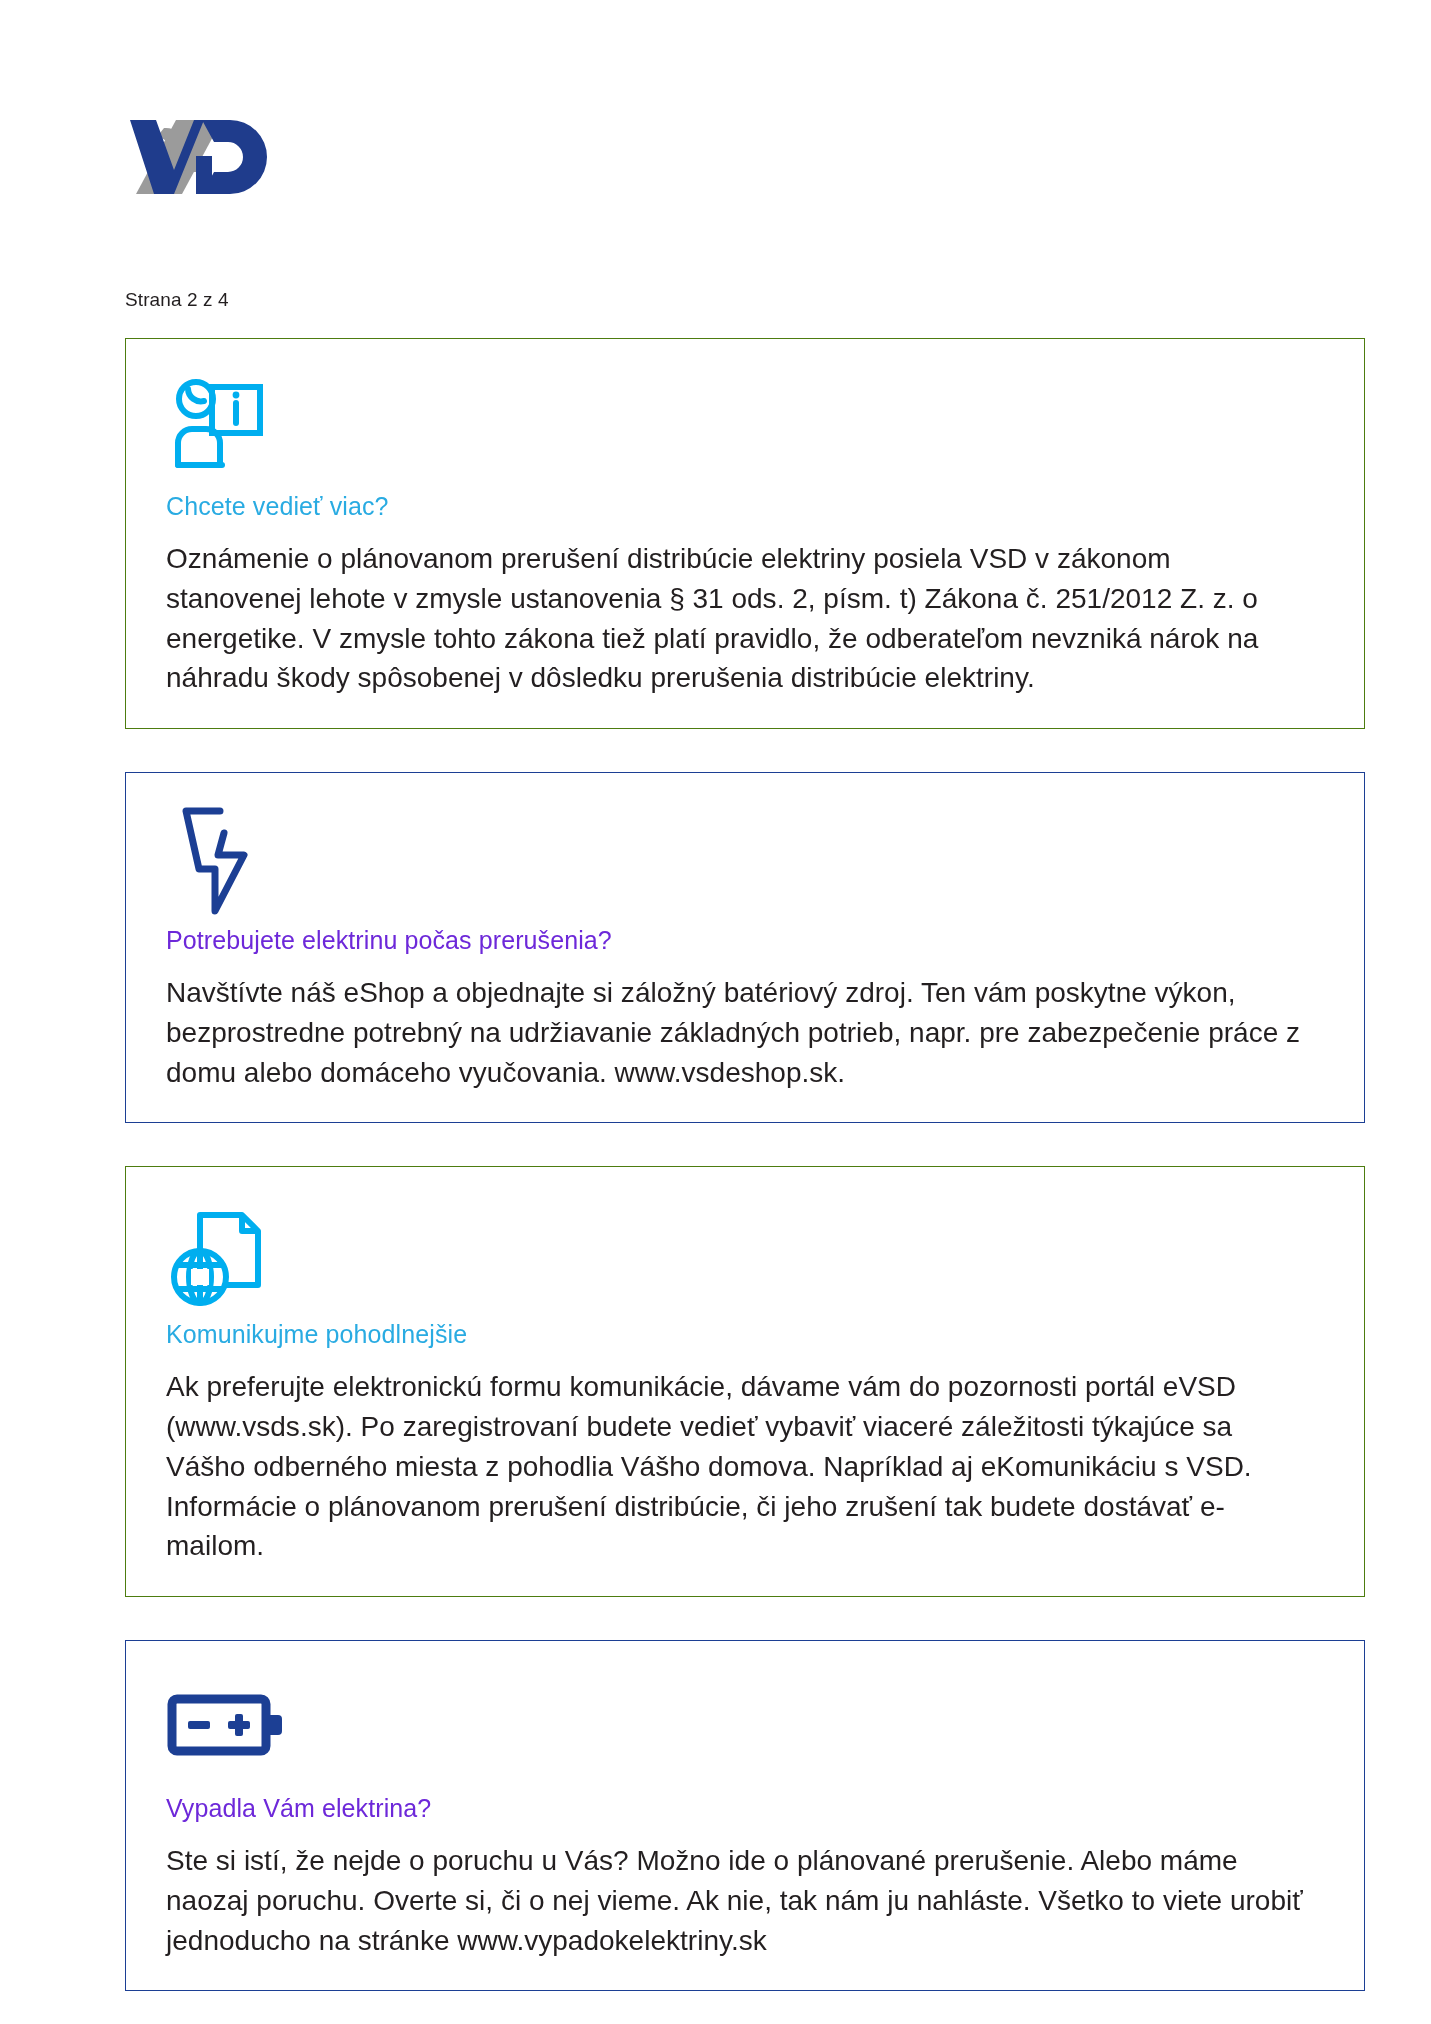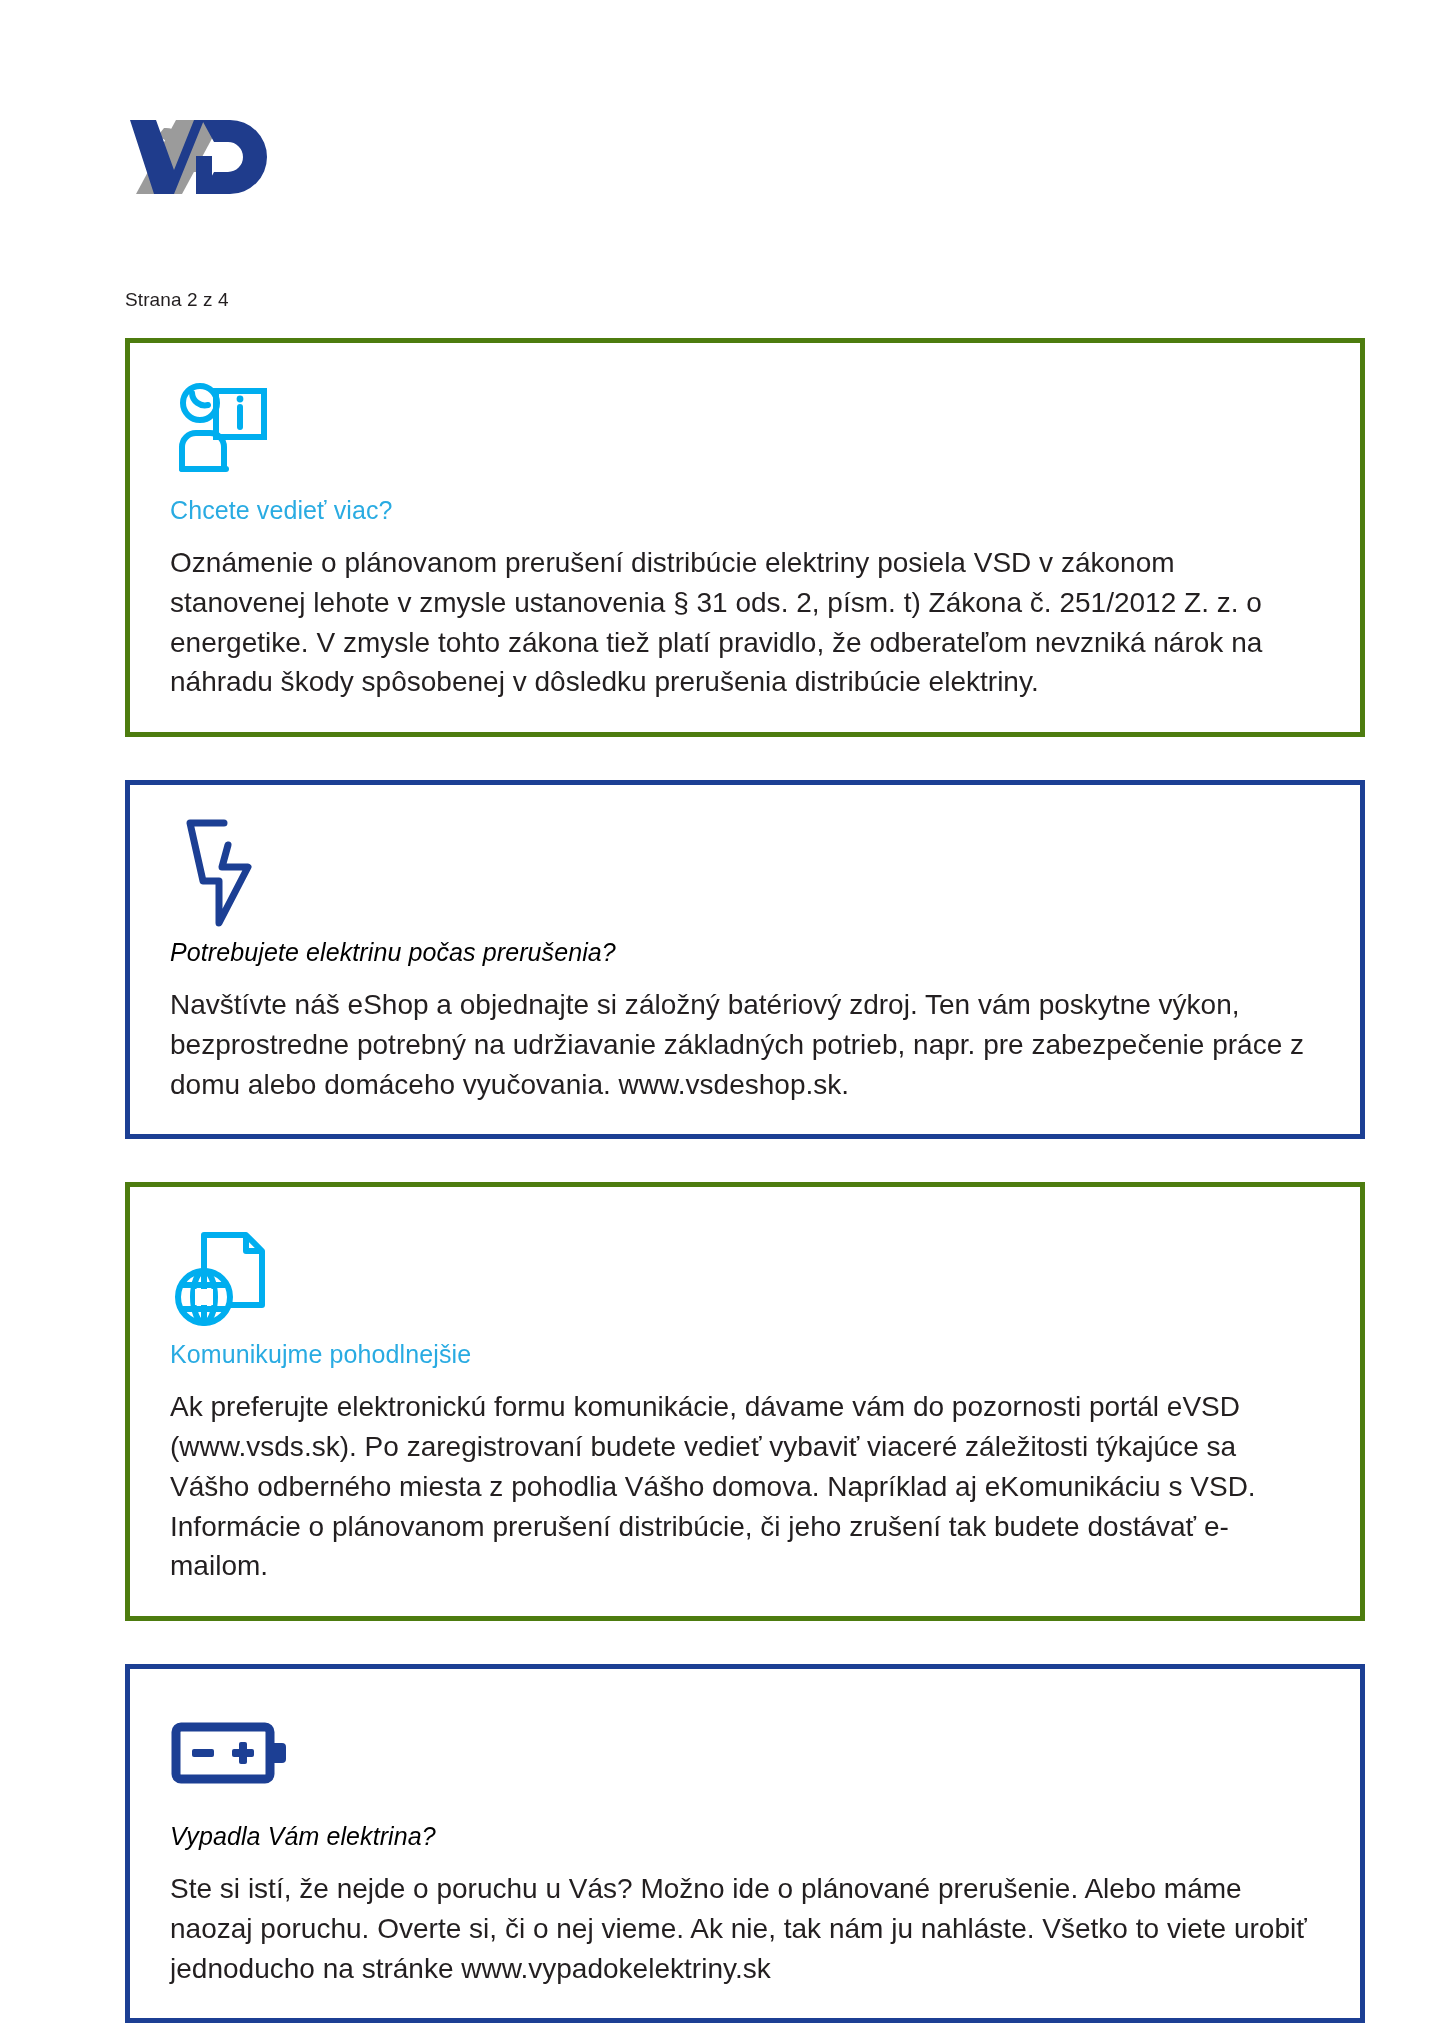--- a/index.html
+++ b/index.html
@@ -47,21 +47,21 @@
 
   
   .cards {
     position: absolute;
     left: 125px;
     top: 338px;
     width: 1240px;
   }
   .card {
     box-sizing: border-box;
-    border: 5px solid #4d7c0f;
+    border: 1px solid #4d7c0f;
     background: #ffffff;
     padding: 34px 52px 30px 40px;
     margin-bottom: 43px;
     position: relative;
   }
   .card.dark {
     border-color: #1c3f94;
   }
   .card-icon {
     height: 112px;
@@ -72,22 +72,21 @@
   .card-icon svg { display: block; }
   .card-title {
     font-size: 25px;
     color: #29abe2;
     margin: 0 0 18px 0;
     font-weight: 400;
     letter-spacing: .1px;
     line-height: 1.2;
   }
   .card.dark .card-title {
-    color: #000000;
-    font-style: italic;
+    color: #6d28d9;
   }
   .card-body {
     font-size: 28px;
     line-height: 1.42;
     color: #231f20;
     margin: 0;
     letter-spacing: .01px;
     max-width: 1165px;
   }
 

